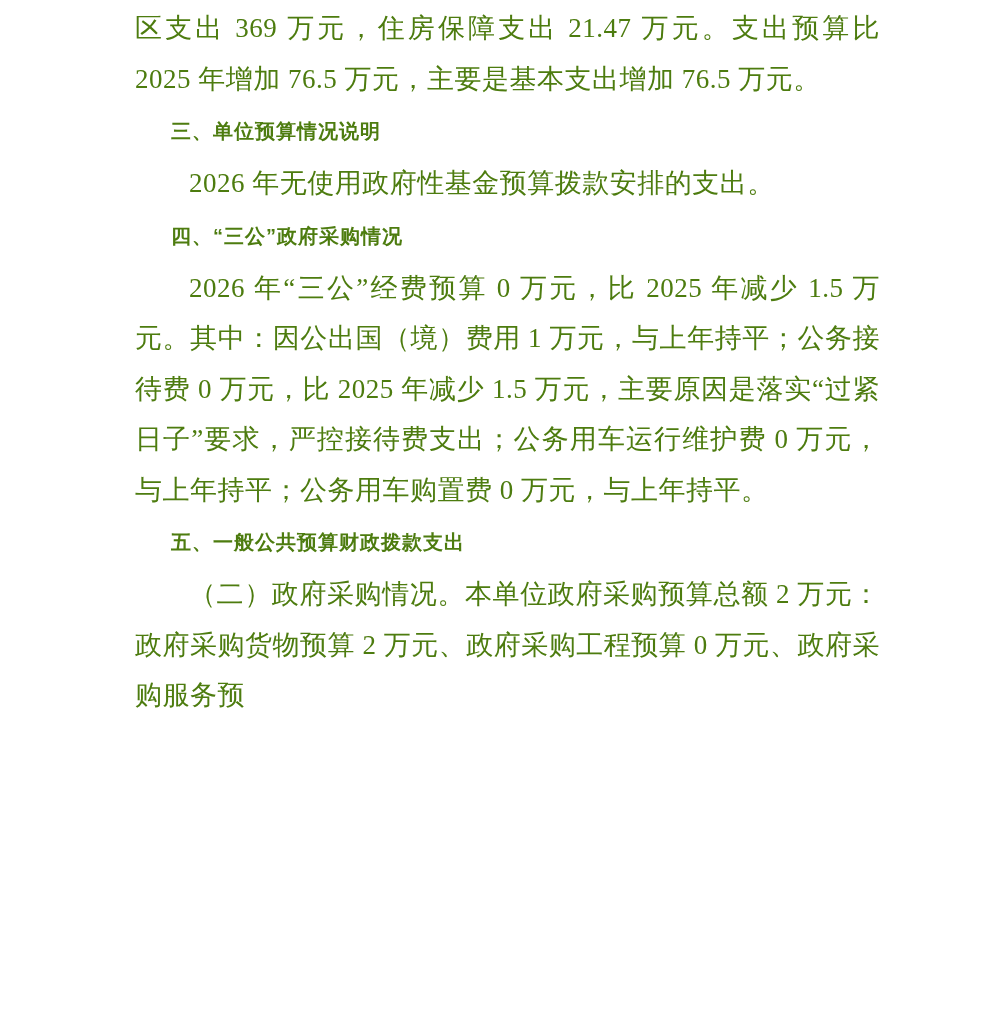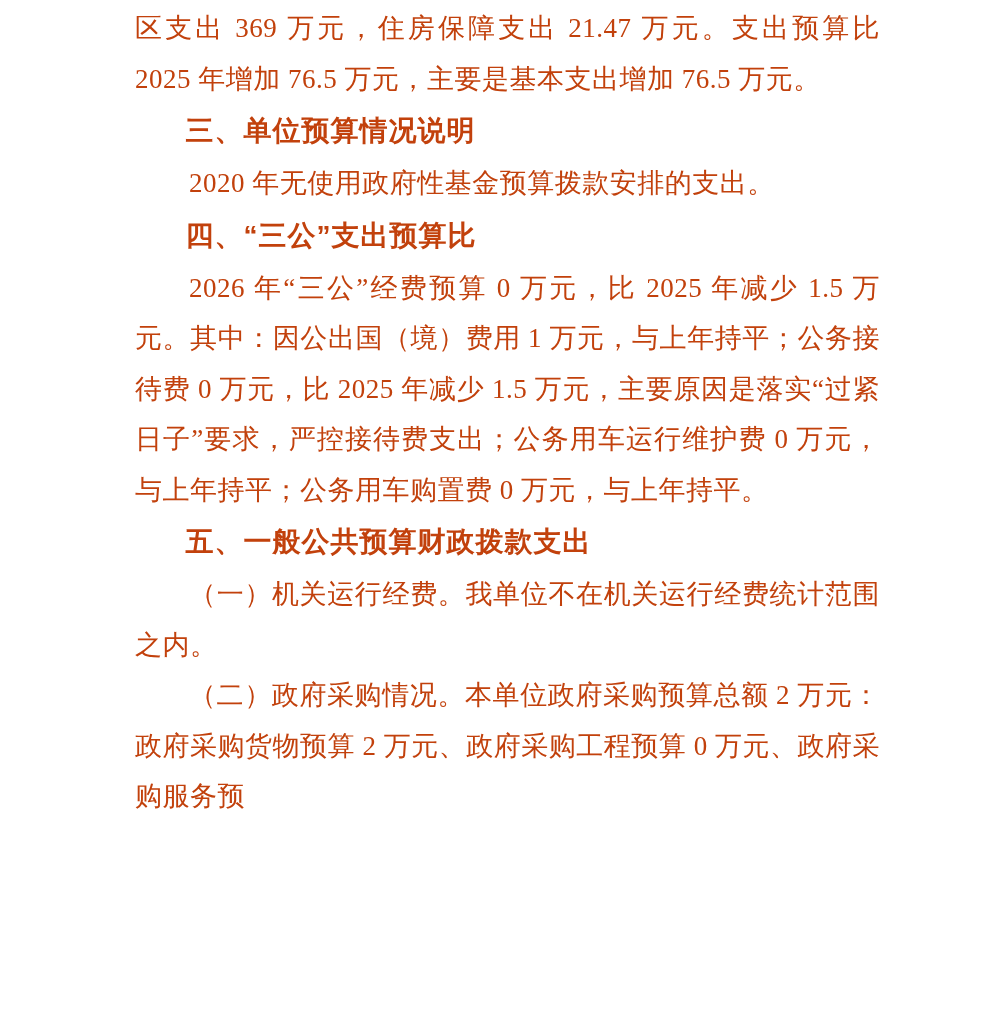--- a/index.html
+++ b/index.html
@@ -6,61 +6,60 @@
     margin: 0;
     padding: 0;
     background: #ffffff;
   }
   .page {
     position: relative;
     box-sizing: border-box;
     width: 1000px;
     height: 1009px;
     background: #ffffff;
-    color: #c2410c;
+    color: #4d7c0f;
     padding: 3px 120px 0 135px;
     overflow: hidden;
     font-family: "Liberation Serif", "DejaVu Serif", serif;
   }
   .body-text {
     margin: 0;
     font-size: 27px;
     line-height: 50.5px;
     text-align: justify;
     text-indent: 2em;
     letter-spacing: 0.5px;
   }
   .body-text.no-indent {
     text-indent: 0;
   }
   .heading {
     margin: 2px 0;
-    font-size: 28px;
+    font-size: 20px;
     line-height: 50px;
     font-weight: bold;
     font-family: "Liberation Sans", "DejaVu Sans", sans-serif;
     text-indent: 1.8em;
     letter-spacing: 1px;
   }
 </style>
 </head>
 <body>
 
 <div class="page">
 
   <p class="body-text no-indent">区支出 369 万元，住房保障支出 21.47 万元。支出预算比 2025 年增加 76.5 万元，主要是基本支出增加 76.5 万元。</p>
 
   <h2 class="heading">三、单位预算情况说明</h2>
 
 
-  <p class="body-text">2020 年无使用政府性基金预算拨款安排的支出。</p>
+  <p class="body-text">2026 年无使用政府性基金预算拨款安排的支出。</p>
 
-  <h2 class="heading">四、“三公”支出预算比</h2>
+  <h2 class="heading">四、“三公”政府采购情况</h2>
 
   <p class="body-text">2026 年“三公”经费预算 0 万元，比 2025 年减少 1.5 万元。其中：因公出国（境）费用 1 万元，与上年持平；公务接待费 0 万元，比 2025 年减少 1.5 万元，主要原因是落实“过紧日子”要求，严控接待费支出；公务用车运行维护费 0 万元，与上年持平；公务用车购置费 0 万元，与上年持平。</p>
 
   <h2 class="heading">五、一般公共预算财政拨款支出</h2>
 
-  <p class="body-text">（一）机关运行经费。我单位不在机关运行经费统计范围之内。</p>
 
   <p class="body-text">（二）政府采购情况。本单位政府采购预算总额 2 万元：政府采购货物预算 2 万元、政府采购工程预算 0 万元、政府采购服务预</p>
 
 </div>
 
 </body></html>

